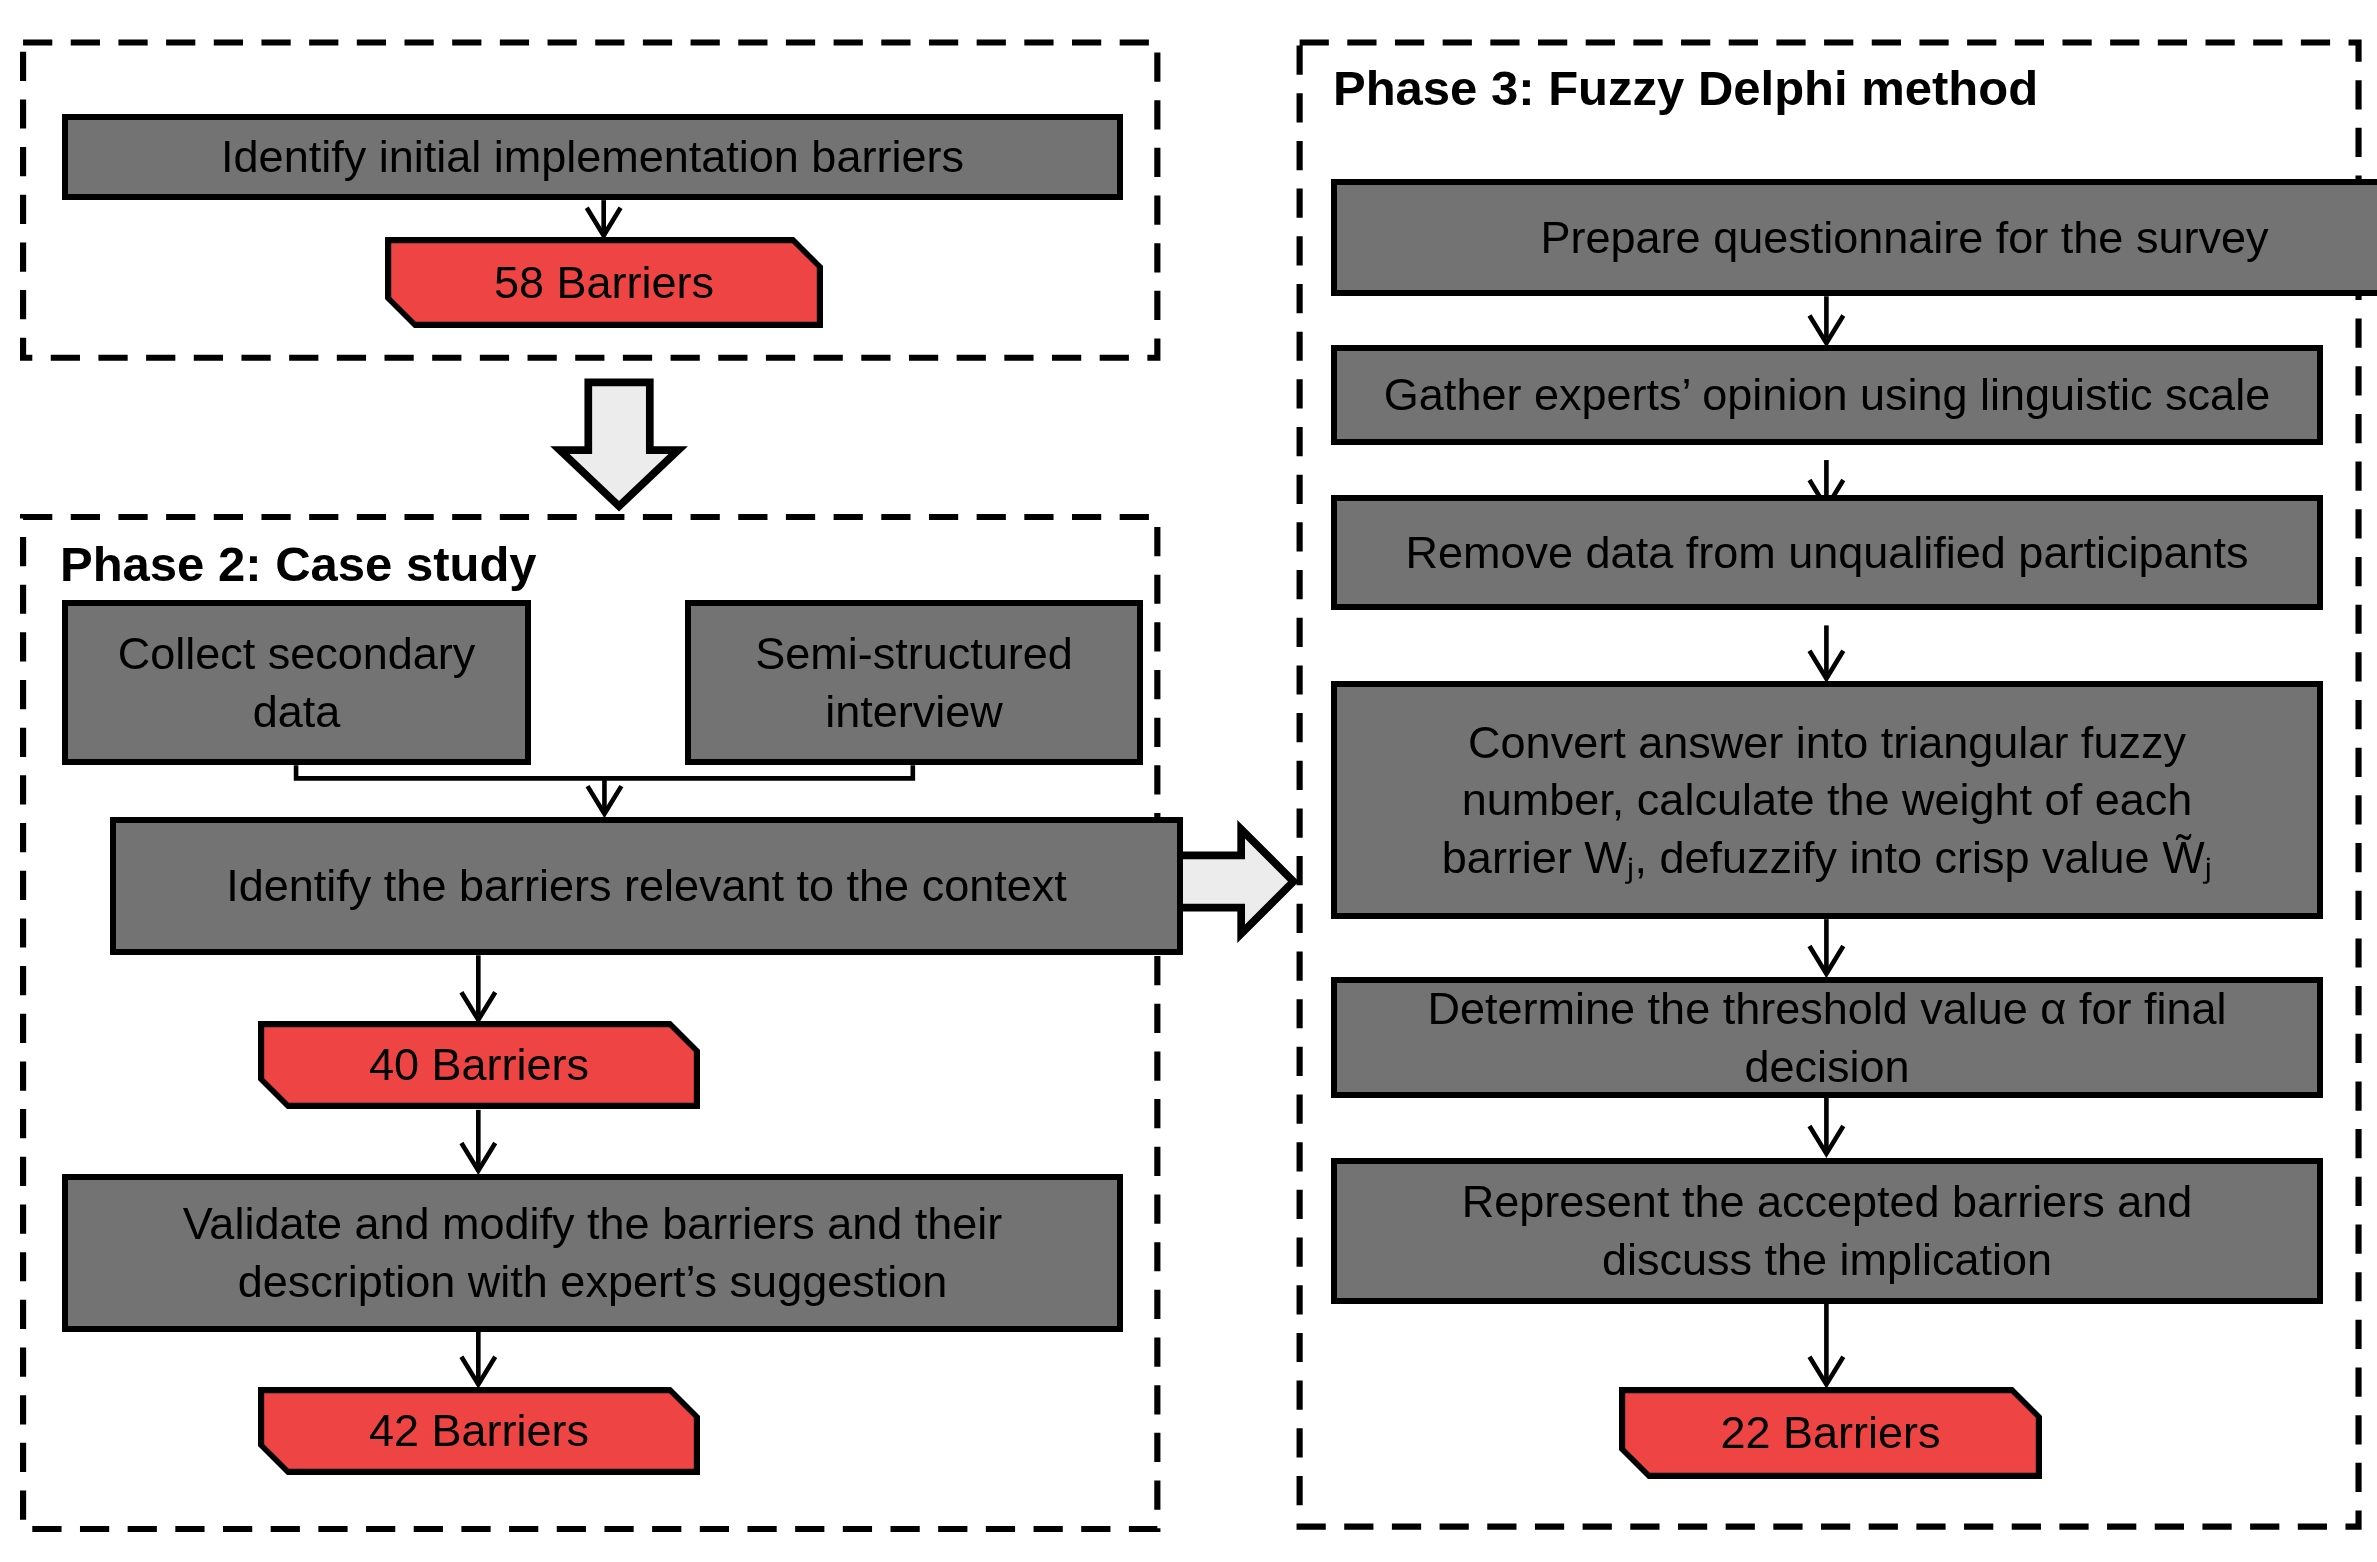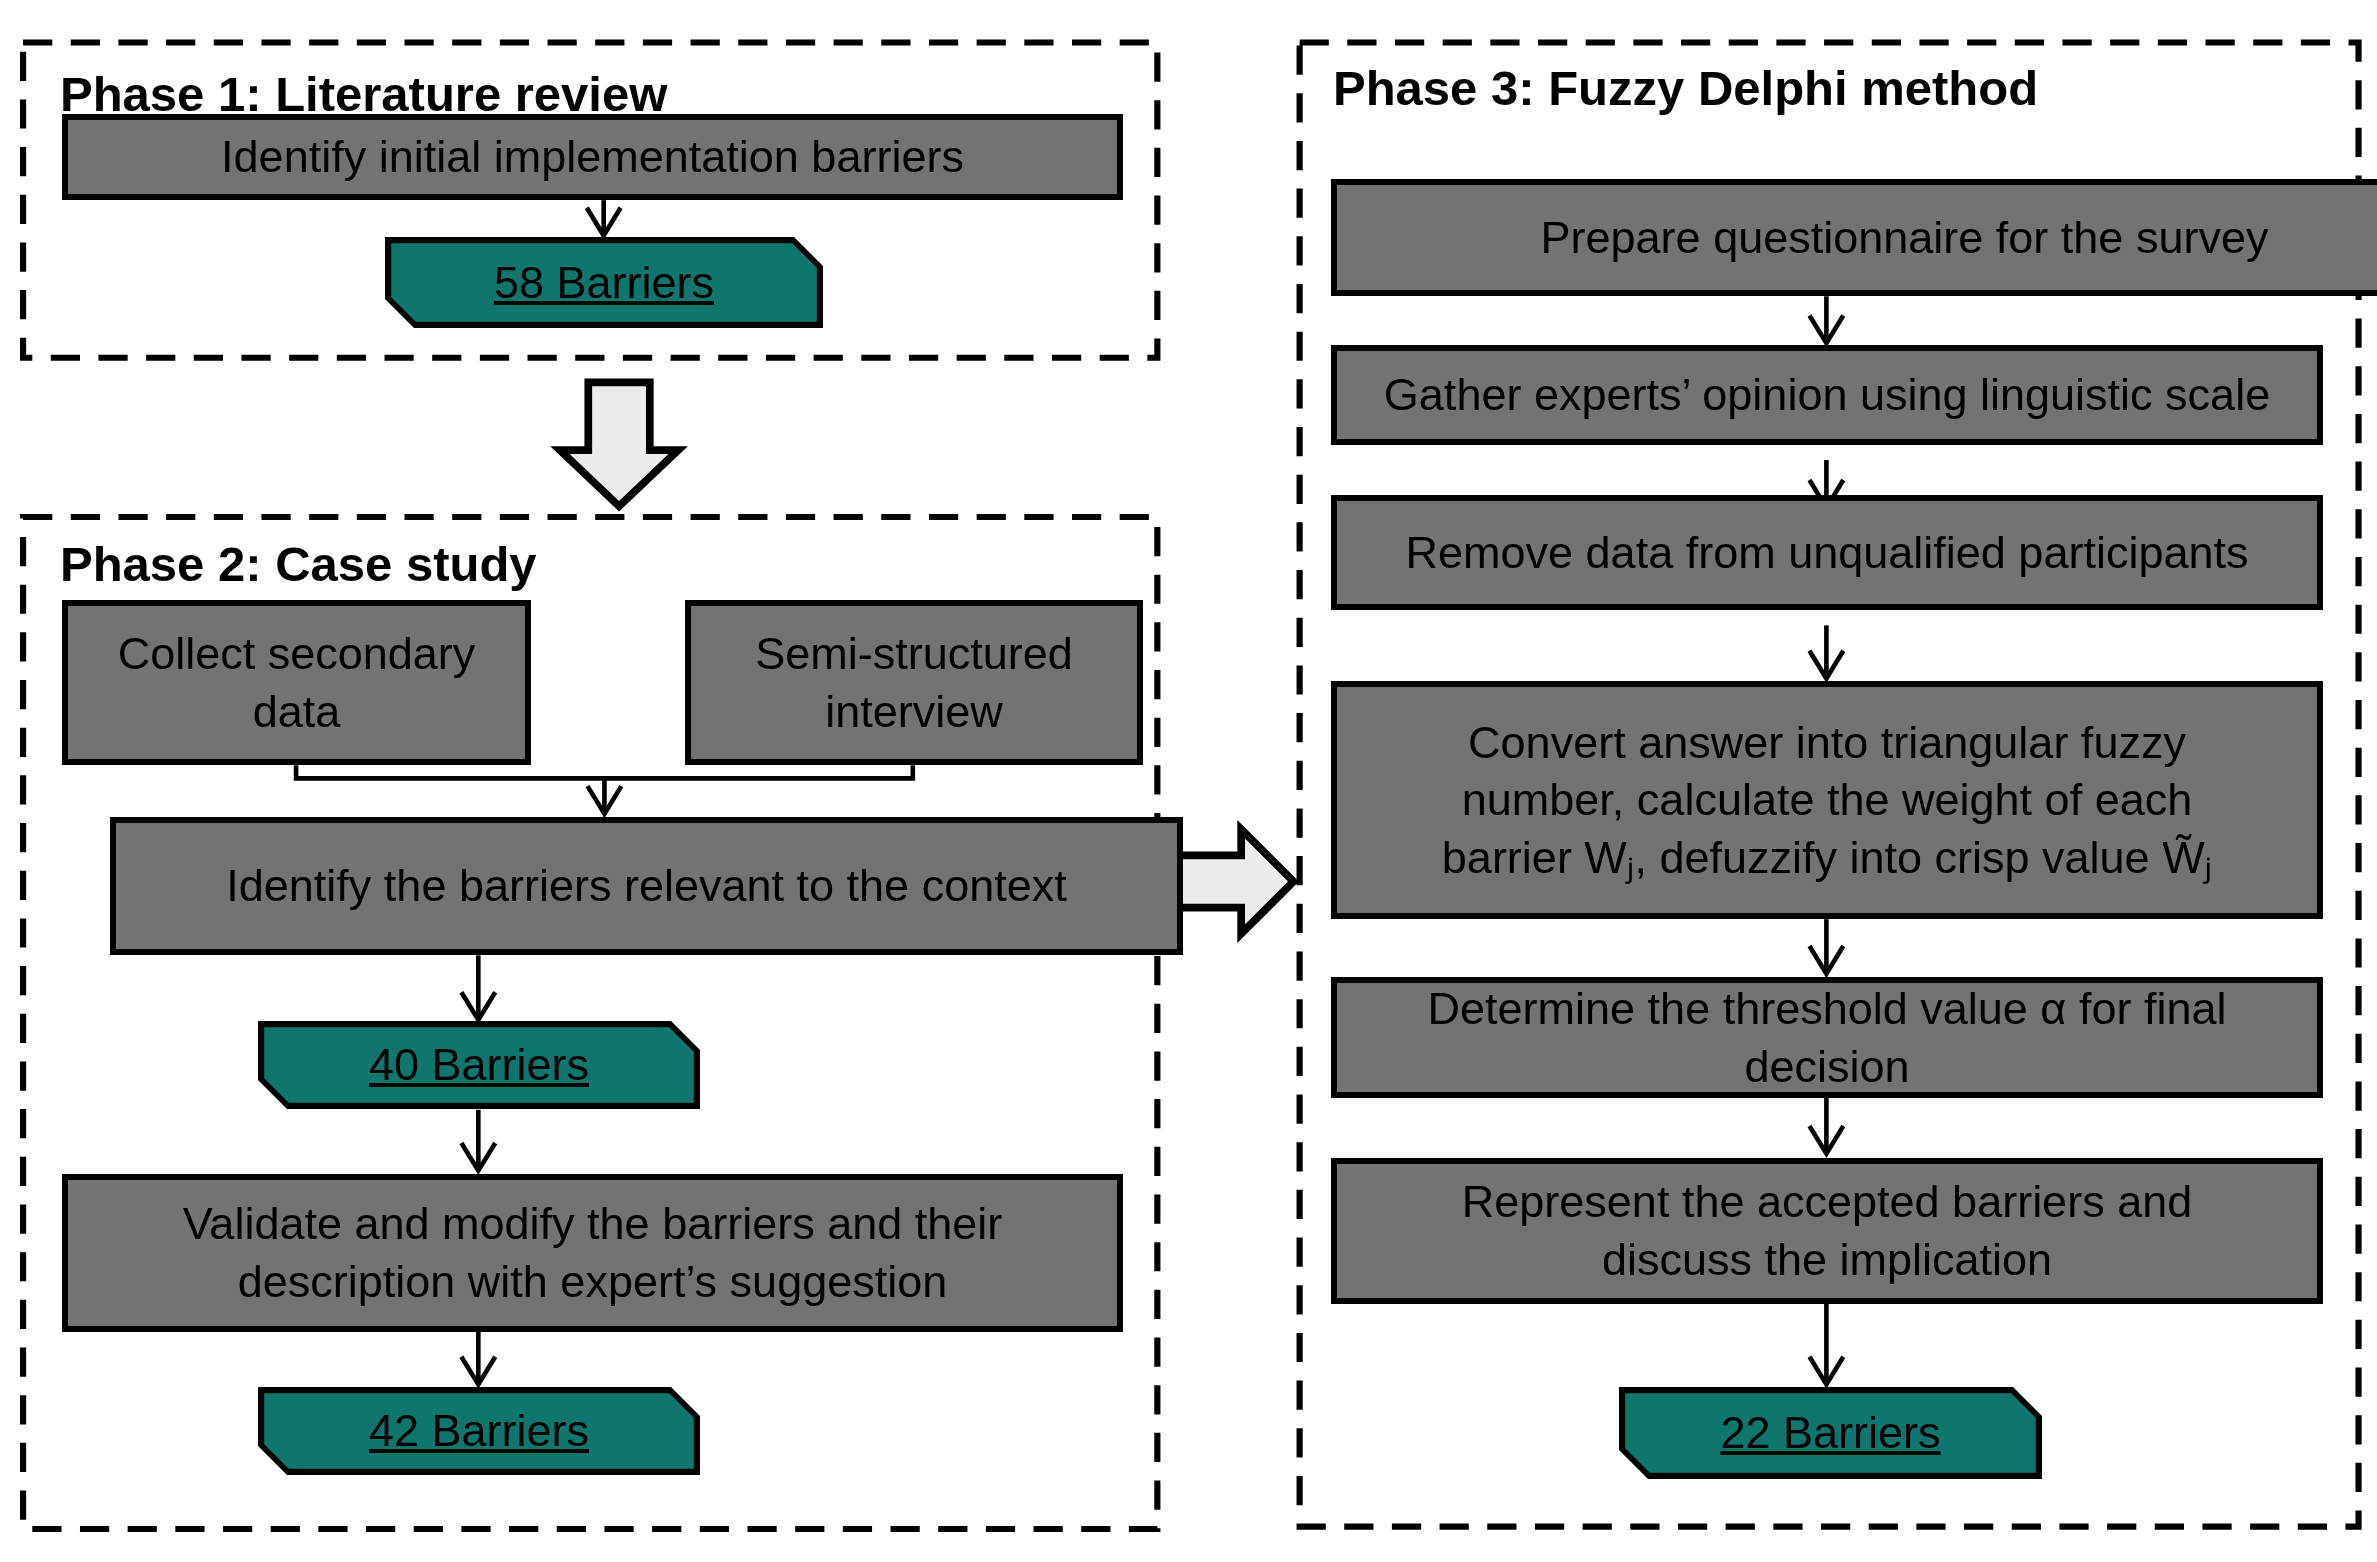--- a/index.html
+++ b/index.html
@@ -17,24 +17,24 @@
     box-sizing:border-box;display:flex;align-items:center;justify-content:center;
     text-align:center;font-size:45px;line-height:1.28;
   }
   .node .txt{display:block;padding:0 10.8px;}
   
   .card{
     position:absolute;background:#000;
     clip-path:polygon(0 0, calc(100% - 29px) 0, 100% 29px, 100% 100%, 29px 100%, 0 calc(100% - 29px));
   }
   .card-in{
-    position:absolute;left:6.2px;top:6.2px;right:6.2px;bottom:6.2px;background:#0f766e;
+    position:absolute;left:6.2px;top:6.2px;right:6.2px;bottom:6.2px;background:#ef4444;
     clip-path:polygon(0 0, calc(100% - 24.6px) 0, 100% 24.6px, 100% 100%, 24.6px 100%, 0 calc(100% - 24.6px));
     display:flex;align-items:center;justify-content:center;
-    font-size:45px;text-align:center;text-decoration:underline;
+    font-size:45px;text-align:center;
   }
 </style>
 </head>
 <body>
 
 <div class="canvas">
 
   <svg id="connectors" viewBox="0 0 3091 2032" xmlns="http://www.w3.org/2000/svg">
 
     <rect x="30" y="55" width="1475" height="410" fill="none" stroke="#000" stroke-width="8" stroke-dasharray="38 24"></rect>
@@ -90,21 +90,20 @@
     <g stroke="#000" stroke-width="6" fill="none">
       <line x1="2375" y1="1427" x2="2375" y2="1494"></line>
       <polyline points="2353,1464 2375,1500 2397,1464"></polyline>
     </g>
     <g stroke="#000" stroke-width="6" fill="none">
       <line x1="2375" y1="1695" x2="2375" y2="1794"></line>
       <polyline points="2353,1764 2375,1800 2397,1764"></polyline>
     </g>
   </svg>
 
-  <div class="phase-title" style="left:60px;top:68px;">Phase 1: Literature review</div>
 
   <div class="node" style="left:62px;top:114px;width:1061px;height:86px;">
     <span class="txt">Identify initial implementation barriers</span>
   </div>
 
   <div class="card" style="left:385px;top:237px;width:438px;height:91px;">
     <div class="card-in">
       <span class="txt">58 Barriers</span>
     </div>
   </div>

